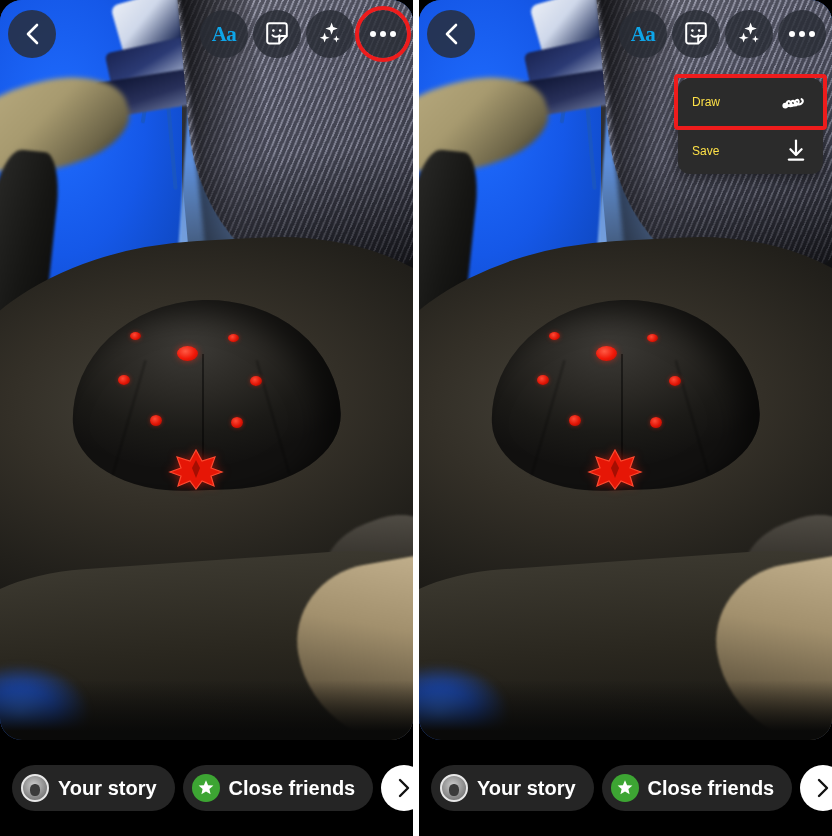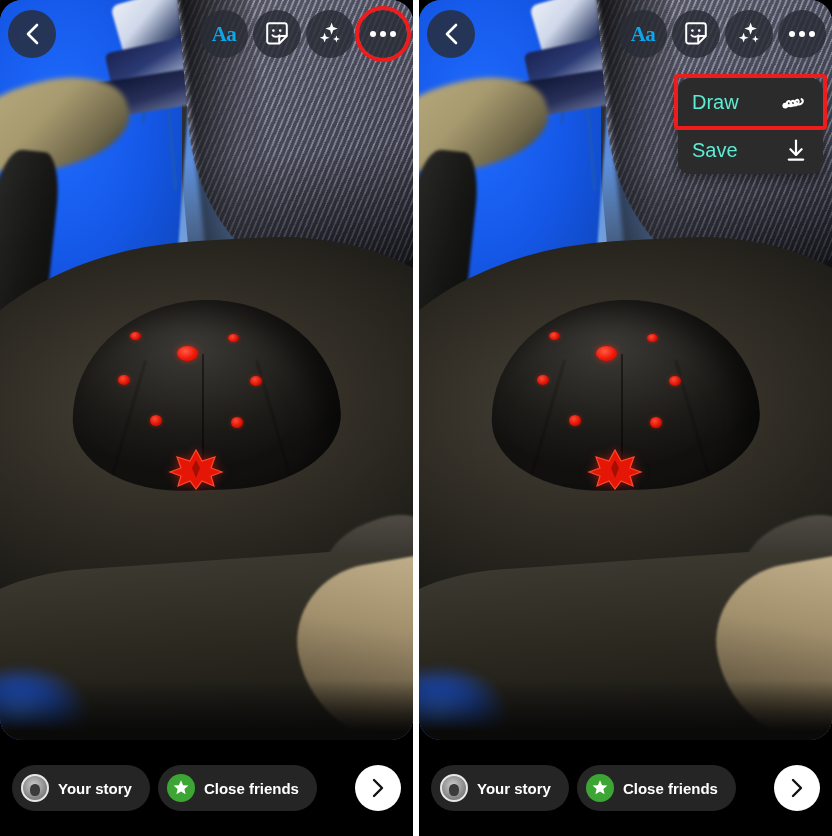--- a/index.html
+++ b/index.html
@@ -267,21 +267,21 @@
     box-shadow: 0 4px 14px rgba(0,0,0,.5);
   }
   .menu-item {
     height: 48px;
     display: flex; align-items: center; justify-content: space-between;
     padding: 0 14px;
     color: #fff;
     font-size: 16px;
   }
   .menu-item + .menu-item { border-top: 1px solid rgba(255,255,255,.07); }
-  .menu-label { font-size: 20px; color: #5eead4; text-align: center; }
+  .menu-label { font-size: 12px; color: #fde047; text-align: center; }
   .hl-box {
     position: absolute;
     border: 4px solid #ee1c1c;
     border-radius: 4px;
     z-index: 35;
     pointer-events: none;
   }
 
   
   .bottombar {
@@ -298,21 +298,21 @@
   .pill {
     height: 46px;
     border-radius: 23px;
     background: #252525;
     display: flex;
     align-items: center;
     gap: 9px;
     padding: 0 18px 0 9px;
     flex: none;
   }
-  .pill-label { color:#fff; font-size: 15px; font-weight: bold; white-space: nowrap; }
+  .pill-label { color:#fff; font-size: 20px; font-weight: bold; white-space: nowrap; }
   .avatar {
     width: 28px; height: 28px; border-radius: 50%;
     background: radial-gradient(circle at 45% 40%, #cfcfcf 0%, #9a9a9a 45%, #5d5d5d 100%);
     border: 2px solid #e8e8e8;
     flex: none;
     position: relative;
     overflow: hidden;
   }
   .avatar::after {
     content:''; position:absolute; left: 7px; top: 8px;

